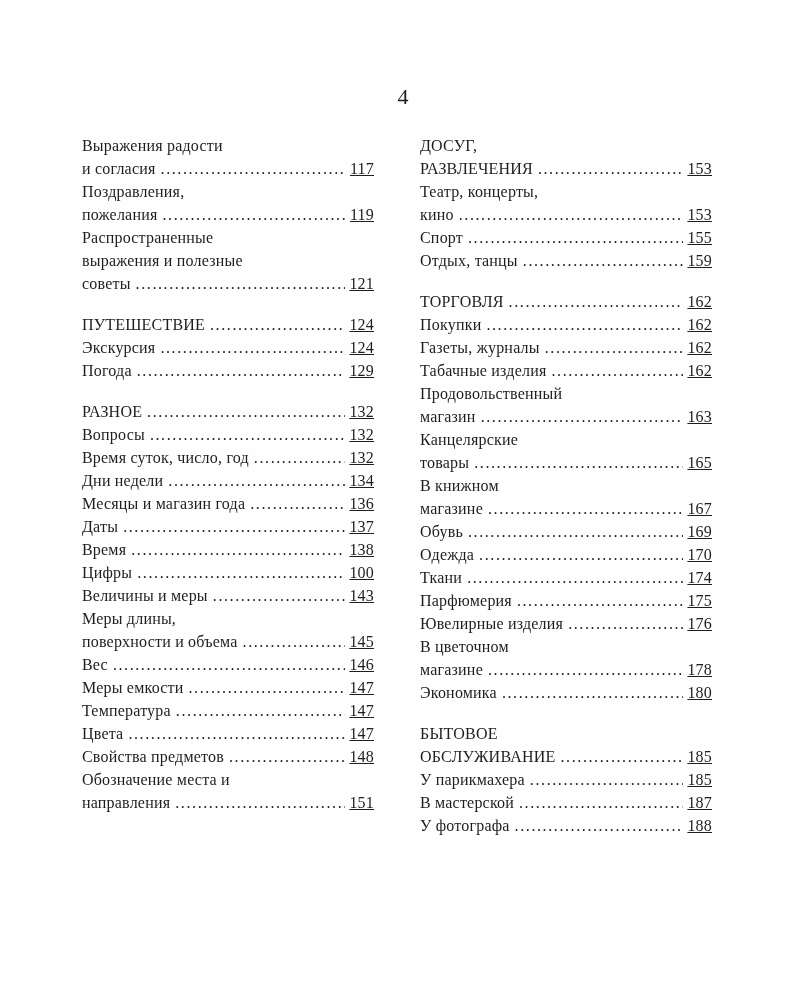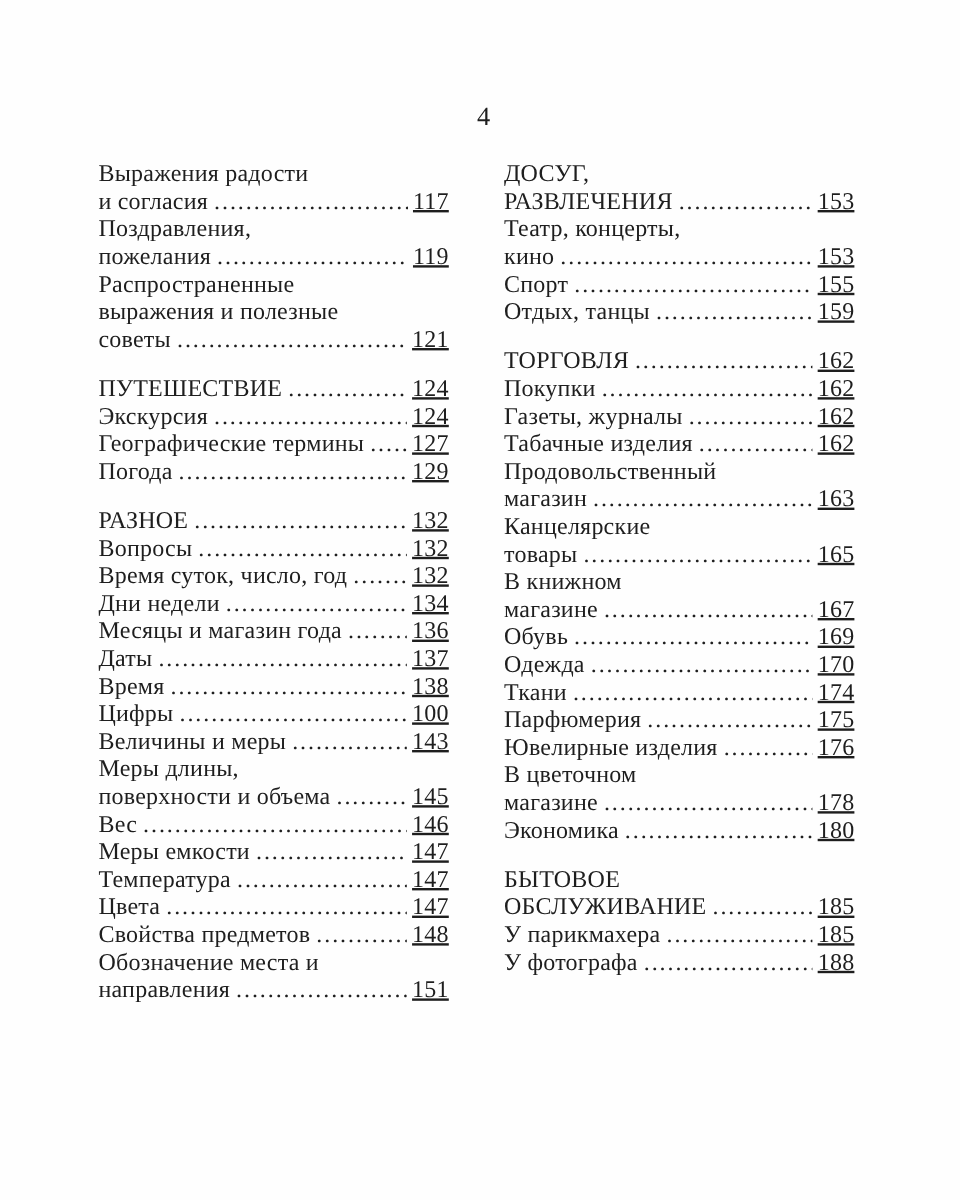--- a/index.html
+++ b/index.html
@@ -21,21 +21,21 @@
     left: 0;
     width: 806px;
     text-align: center;
     font-size: 22px;
     line-height: 26px;
   }
   .toc-col {
     position: absolute;
     top: 134px;
     width: 292px;
-    font-size: 20px;
+    font-size: 16px;
     line-height: 23px;
     letter-spacing: 0.2px;
   }
   .col-left  { left: 82px; }
   .col-right { left: 420px; }
   .toc-section { margin-top: 18px; }
   .toc-section:first-child { margin-top: 0; }
   .toc-line {
     display: flex;
     align-items: baseline;
@@ -107,27 +107,20 @@
           </div>
           <div class="toc-entry">
             <div class="toc-line">
               <span class="toc-title">Экскурсия</span>
               <span class="dot-leader"></span>
               <span class="toc-page">124</span>
             </div>
           </div>
           <div class="toc-entry">
             <div class="toc-line">
-              <span class="toc-title">Географические термины</span>
-              <span class="dot-leader"></span>
-              <span class="toc-page">127</span>
-            </div>
-          </div>
-          <div class="toc-entry">
-            <div class="toc-line">
               <span class="toc-title">Погода</span>
               <span class="dot-leader"></span>
               <span class="toc-page">129</span>
             </div>
           </div>
         </div>
         <div class="toc-section">
           <div class="toc-entry toc-heading">
             <div class="toc-line">
               <span class="toc-title">РАЗНОЕ</span>
@@ -406,20 +399,27 @@
               <span class="toc-title">ОБСЛУЖИВАНИЕ</span>
               <span class="dot-leader"></span>
               <span class="toc-page">185</span>
             </div>
           </div>
           <div class="toc-entry">
             <div class="toc-line">
               <span class="toc-title">У парикмахера</span>
               <span class="dot-leader"></span>
               <span class="toc-page">185</span>
+            </div>
+          </div>
+          <div class="toc-entry">
+            <div class="toc-line">
+              <span class="toc-title">В мастерской</span>
+              <span class="dot-leader"></span>
+              <span class="toc-page">187</span>
             </div>
           </div>
           <div class="toc-entry">
             <div class="toc-line">
               <span class="toc-title">У фотографа</span>
               <span class="dot-leader"></span>
               <span class="toc-page">188</span>
             </div>
           </div>
         </div>

